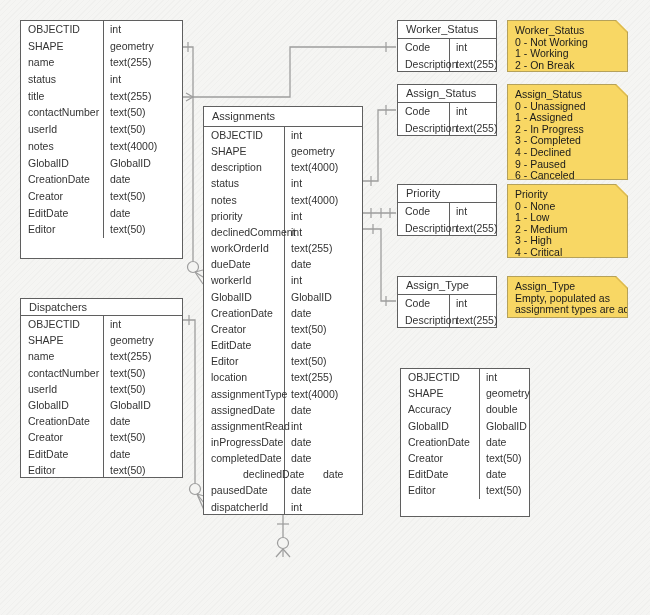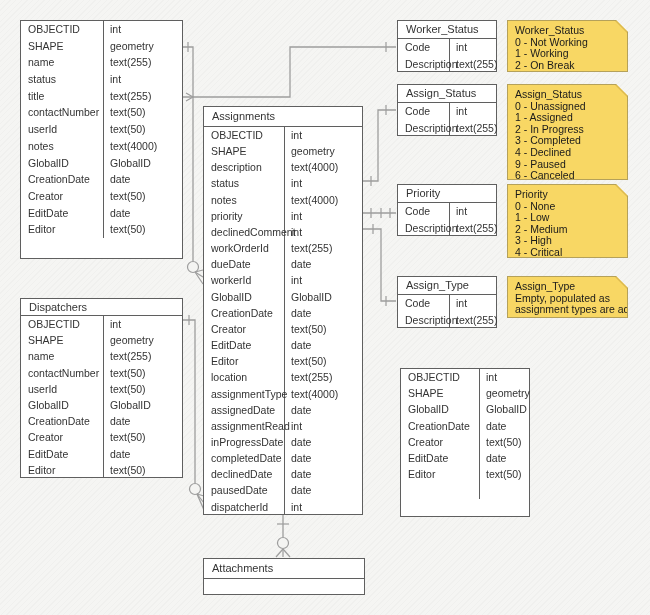--- a/index.html
+++ b/index.html
@@ -260,21 +260,21 @@
           <span class="ftype" style="left: 87px;">int</span>
         </div>
         <div class="frow" style="height: 16.17px; line-height: 16.17px;">
           <span class="fname">inProgressDate</span>
           <span class="ftype" style="left: 87px;">date</span>
         </div>
         <div class="frow" style="height: 16.17px; line-height: 16.17px;">
           <span class="fname">completedDate</span>
           <span class="ftype" style="left: 87px;">date</span>
         </div>
-        <div class="frow" style="height: 16.17px; line-height: 16.17px;">
+        <div class="frow" style="height: 16.17px; line-height: 16.17px; margin-left: 32px;">
           <span class="fname">declinedDate</span>
           <span class="ftype" style="left: 87px;">date</span>
         </div>
         <div class="frow" style="height: 16.17px; line-height: 16.17px;">
           <span class="fname">pausedDate</span>
           <span class="ftype" style="left: 87px;">date</span>
         </div>
         <div class="frow" style="height: 16.17px; line-height: 16.17px;">
           <span class="fname">dispatcherId</span>
           <span class="ftype" style="left: 87px;">int</span>
@@ -342,47 +342,42 @@
         <div class="tbl-divider" style="left: 78px;"></div>
         <div class="frow" style="height: 16.2px; line-height: 16.2px;">
           <span class="fname">OBJECTID</span>
           <span class="ftype" style="left: 85px;">int</span>
         </div>
         <div class="frow" style="height: 16.2px; line-height: 16.2px;">
           <span class="fname">SHAPE</span>
           <span class="ftype" style="left: 85px;">geometry</span>
         </div>
         <div class="frow" style="height: 16.2px; line-height: 16.2px;">
+          <span class="fname">Accuracy</span>
+          <span class="ftype" style="left: 85px;">double</span>
+        </div>
+        <div class="frow" style="height: 16.2px; line-height: 16.2px;">
           <span class="fname">GlobalID</span>
           <span class="ftype" style="left: 85px;">GlobalID</span>
         </div>
         <div class="frow" style="height: 16.2px; line-height: 16.2px;">
           <span class="fname">CreationDate</span>
           <span class="ftype" style="left: 85px;">date</span>
         </div>
         <div class="frow" style="height: 16.2px; line-height: 16.2px;">
           <span class="fname">Creator</span>
           <span class="ftype" style="left: 85px;">text(50)</span>
         </div>
         <div class="frow" style="height: 16.2px; line-height: 16.2px;">
           <span class="fname">EditDate</span>
           <span class="ftype" style="left: 85px;">date</span>
         </div>
         <div class="frow" style="height: 16.2px; line-height: 16.2px;">
           <span class="fname">Editor</span>
           <span class="ftype" style="left: 85px;">text(50)</span>
-        </div>
-      </div>
-    </div>
-    <div class="table" style="left: 203px; top: 558px; width: 162px; height: 37px;">
-      <div class="table-title" style="height: 19px; line-height: 19px;">Attachments</div>
-      <div class="table-body" style="height: 16px;">
-        <div class="frow" style="height: 16px; line-height: 16px;">
-          <span class="fname"></span>
-          <span class="ftype" style="left: 7px;"></span>
         </div>
       </div>
     </div>
     <div class="note" style="left: 507px; top: 20px; width: 121px; height: 52px;">
       <div class="note-fold"></div>
       <div class="note-line">Worker_Status</div>
       <div class="note-line">0 - Not Working</div>
       <div class="note-line">1 - Working</div>
       <div class="note-line">2 - On Break</div>
     </div>

